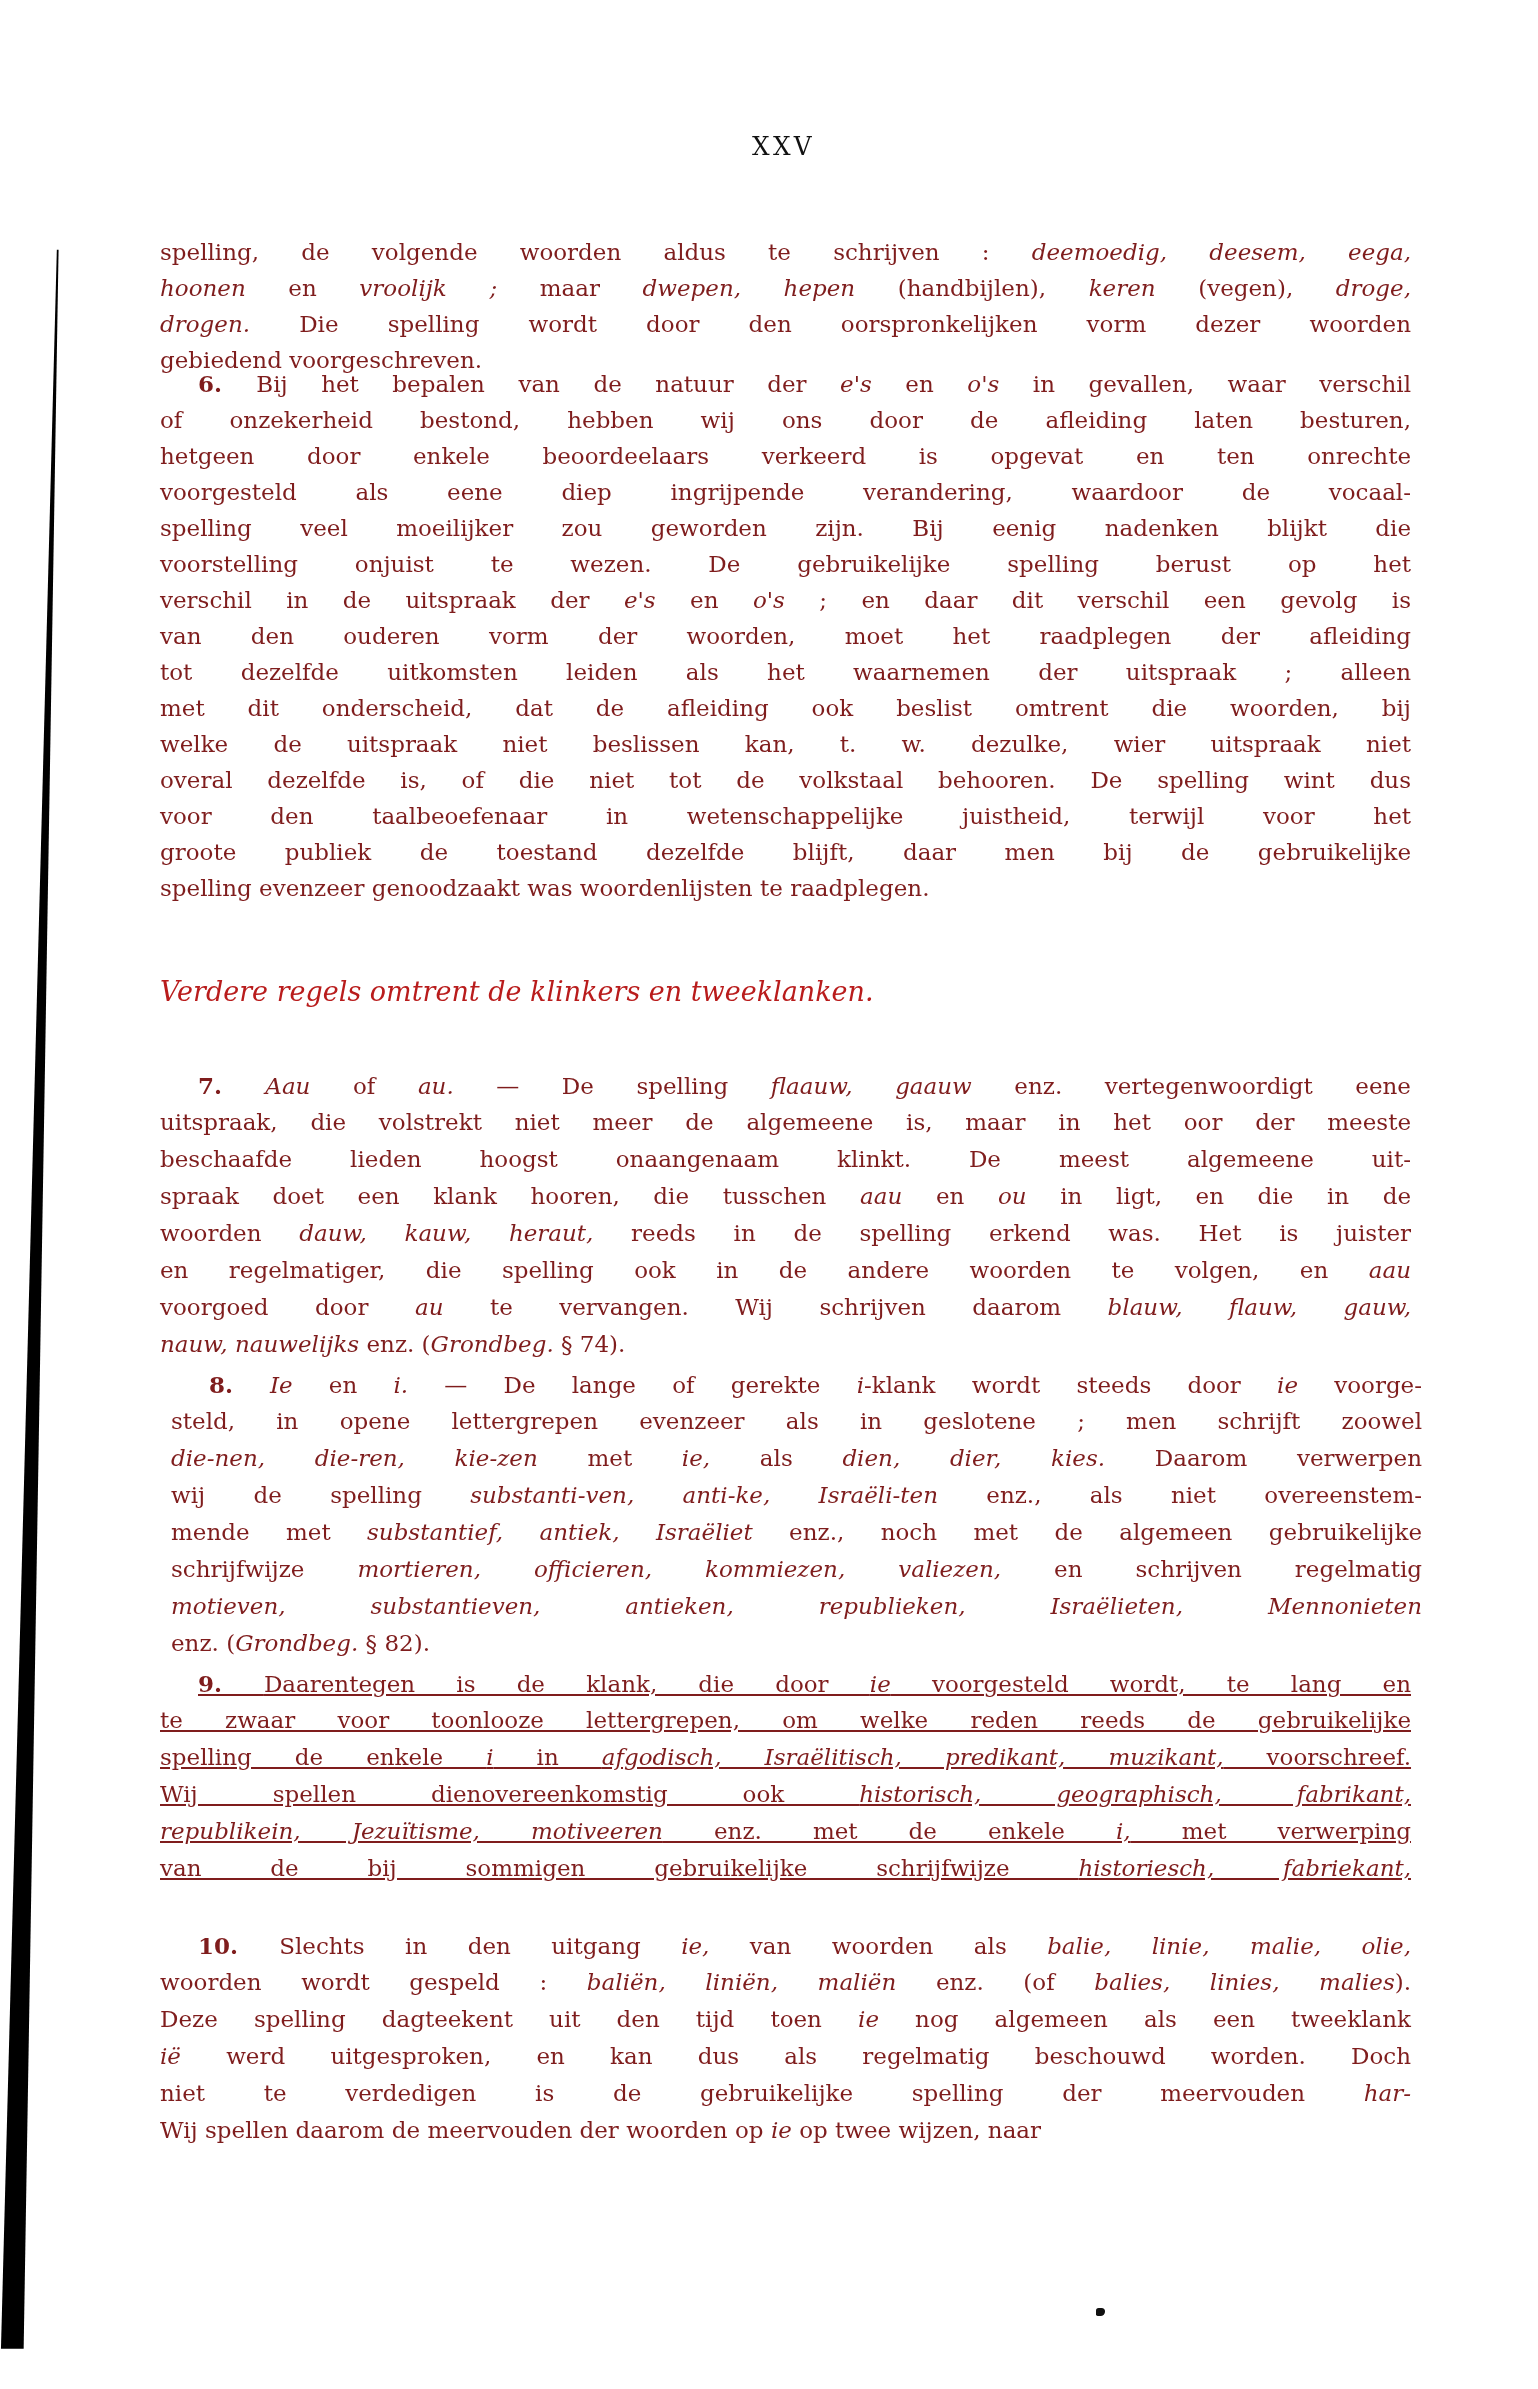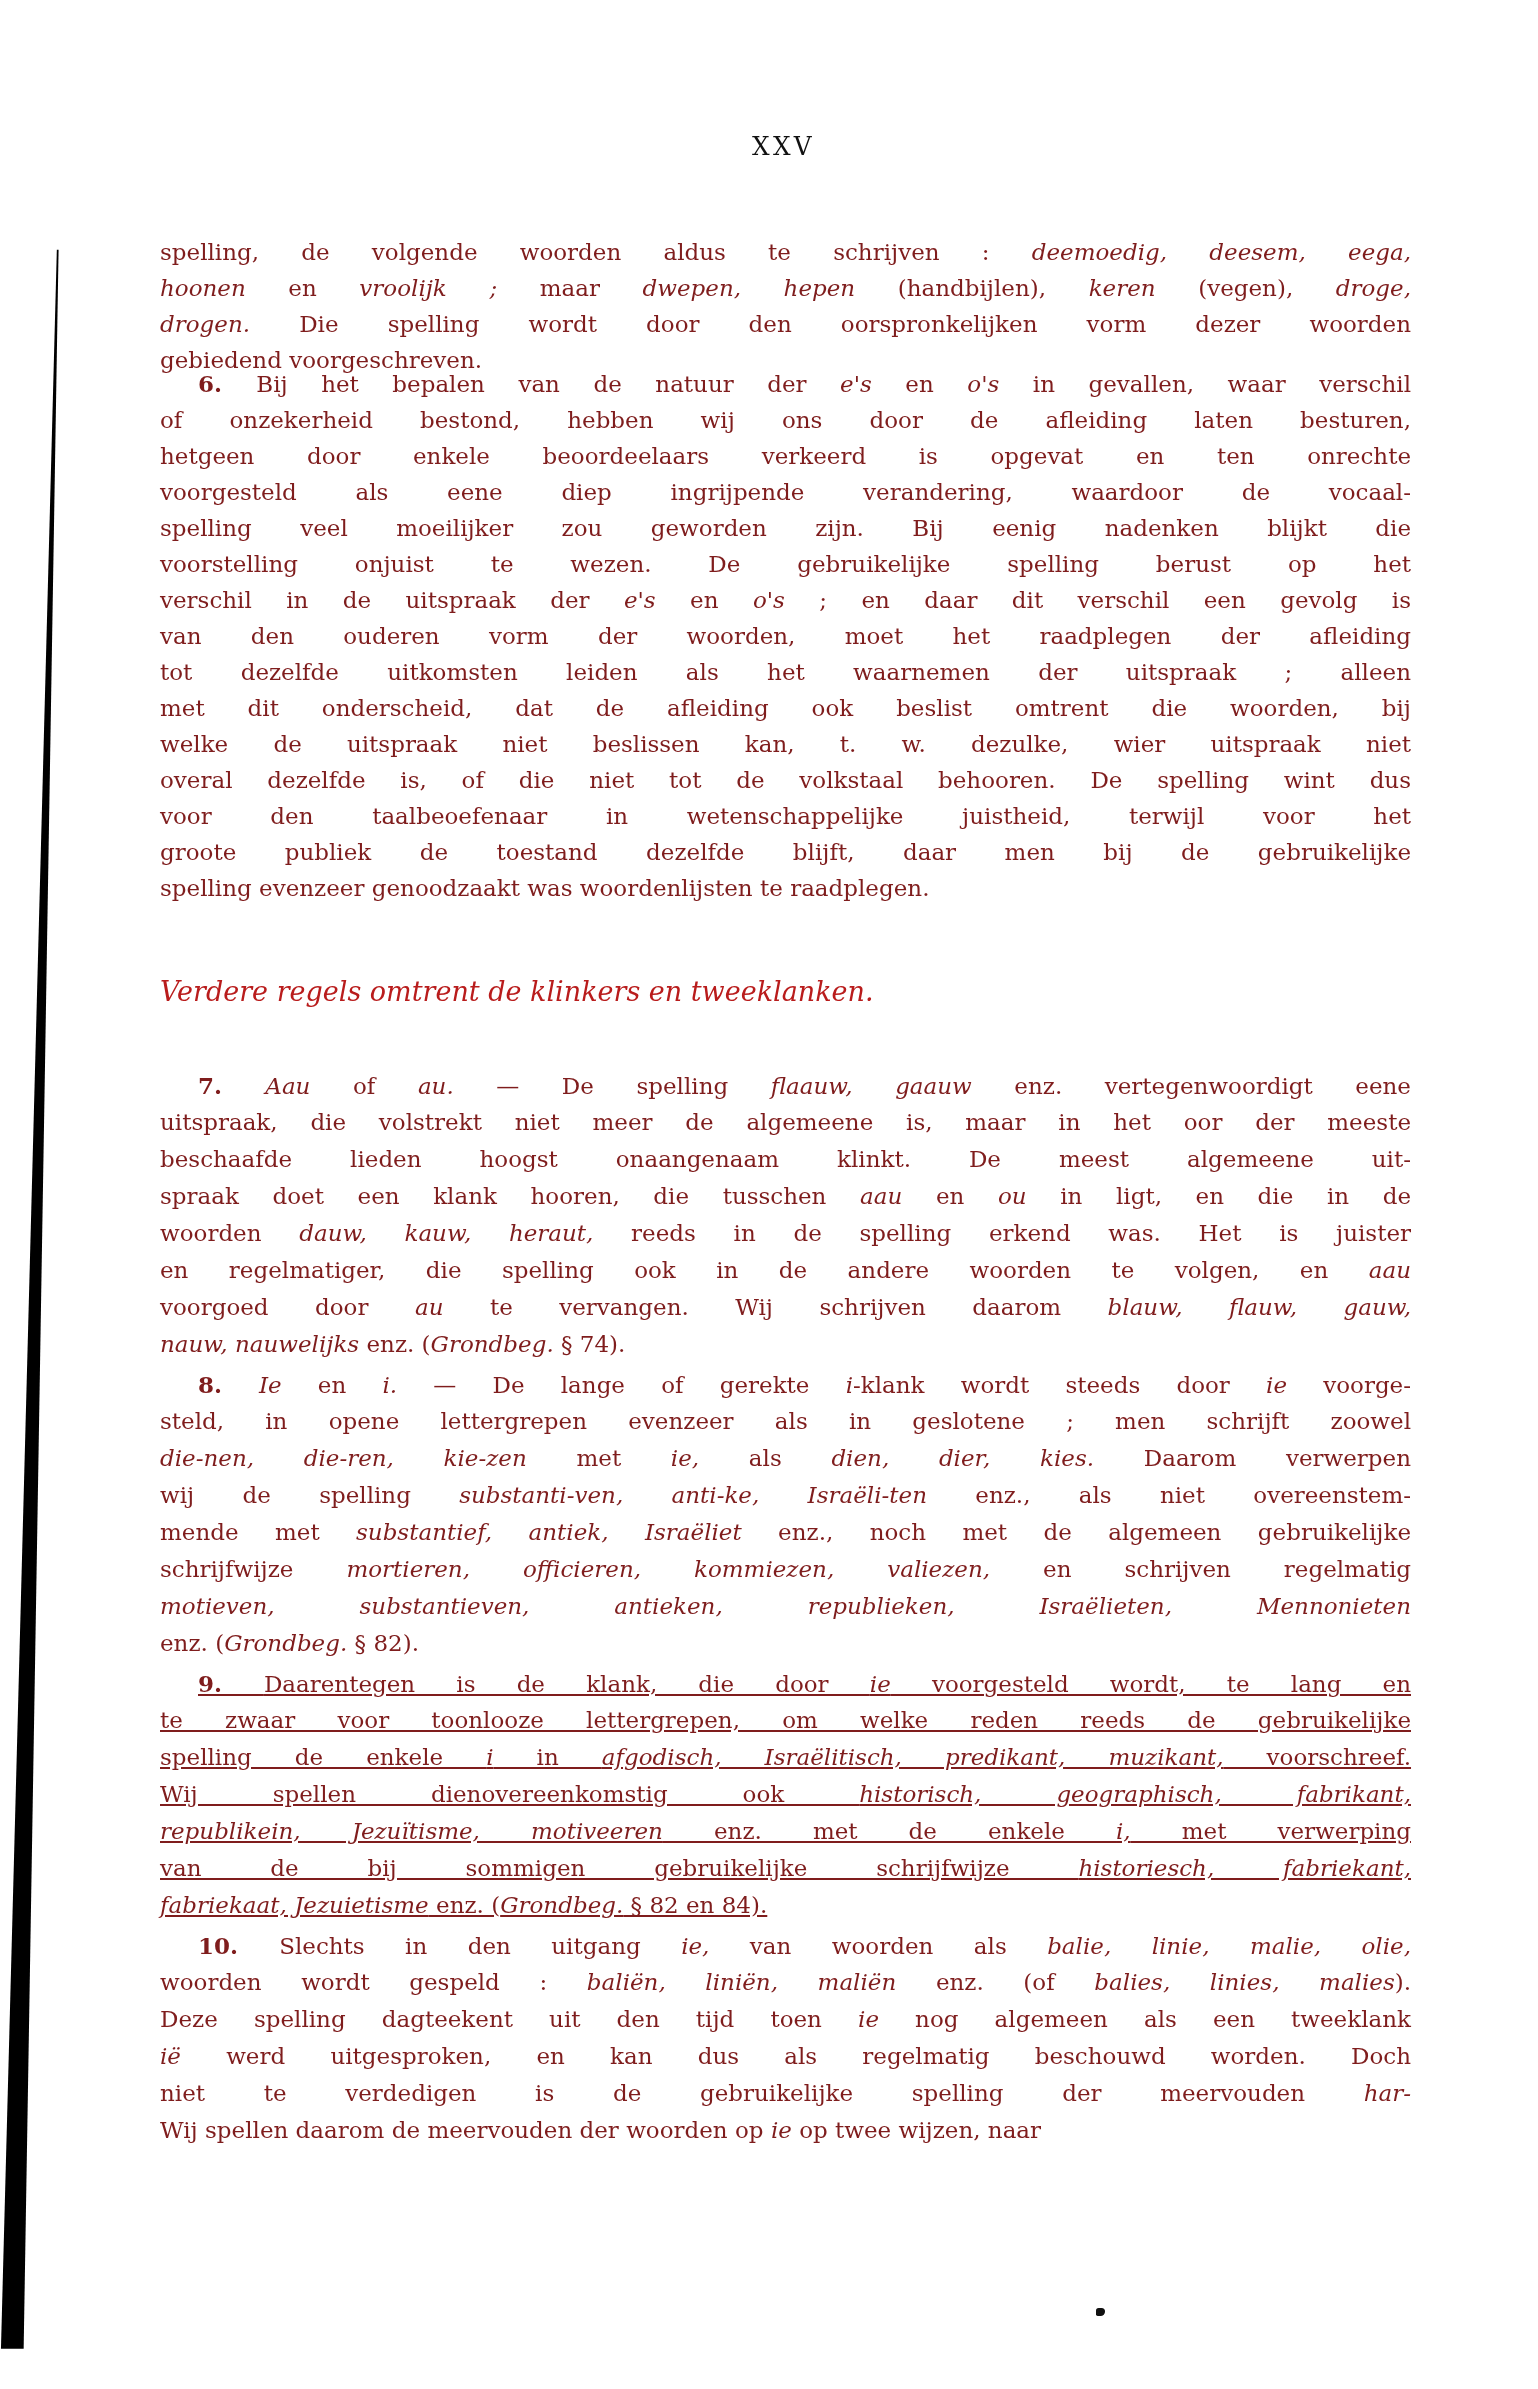--- a/index.html
+++ b/index.html
@@ -71,38 +71,37 @@
   <div class="block lower" style="top: 1067px;">
       <div class="line indent"><span class="num">7. </span><span class="i">Aau</span><span> of </span><span class="i">au.</span><span> — De spelling </span><span class="i">flaauw, gaauw</span><span> enz. vertegenwoordigt eene</span></div>
       <div class="line"><span>uitspraak, die volstrekt niet meer de algemeene is, maar in het oor der meeste</span></div>
       <div class="line"><span>beschaafde lieden hoogst onaangenaam klinkt. De meest algemeene uit-</span></div>
       <div class="line"><span>spraak doet een klank hooren, die tusschen </span><span class="i">aau</span><span> en </span><span class="i">ou</span><span> in ligt, en die in de</span></div>
       <div class="line"><span>woorden </span><span class="i">dauw, kauw, heraut,</span><span> reeds in de spelling erkend was. Het is juister</span></div>
       <div class="line"><span>en regelmatiger, die spelling ook in de andere woorden te volgen, en </span><span class="i">aau</span></div>
       <div class="line"><span>voorgoed door </span><span class="i">au</span><span> te vervangen. Wij schrijven daarom </span><span class="i">blauw, flauw, gauw,</span></div>
       <div class="line last"><span class="i">nauw, nauwelijks</span><span> enz. (</span><span class="i">Grondbeg.</span><span> § 74).</span></div>
     </div>
-  <div class="block lower" style="top: 1366px;">
+  <div class="block lower" style="top: 1366px; margin-left: 11px;">
       <div class="line indent"><span class="num">8. </span><span class="i">Ie</span><span> en </span><span class="i">i.</span><span> — De lange of gerekte </span><span class="i">i</span><span>-klank wordt steeds door </span><span class="i">ie</span><span> voorge-</span></div>
       <div class="line"><span>steld, in opene lettergrepen evenzeer als in geslotene ; men schrijft zoowel</span></div>
       <div class="line"><span class="i">die-nen, die-ren, kie-zen</span><span> met </span><span class="i">ie,</span><span> als </span><span class="i">dien, dier, kies.</span><span> Daarom verwerpen</span></div>
       <div class="line"><span>wij de spelling </span><span class="i">substanti-ven, anti-ke, Israëli-ten</span><span> enz., als niet overeenstem-</span></div>
       <div class="line"><span>mende met </span><span class="i">substantief, antiek, Israëliet</span><span> enz., noch met de algemeen gebruikelijke</span></div>
       <div class="line"><span>schrijfwijze </span><span class="i">mortieren, officieren, kommiezen, valiezen,</span><span> en schrijven regelmatig</span></div>
       <div class="line"><span class="i">motieven, substantieven, antieken, republieken, Israëlieten, Mennonieten</span></div>
       <div class="line last"><span>enz. (</span><span class="i">Grondbeg.</span><span> § 82).</span></div>
     </div>
   <div class="block lower" style="top: 1665px; text-decoration: underline;">
       <div class="line indent"><span class="num">9. </span><span>Daarentegen is de klank, die door </span><span class="i">ie</span><span> voorgesteld wordt, te lang en</span></div>
       <div class="line"><span>te zwaar voor toonlooze lettergrepen, om welke reden reeds de gebruikelijke</span></div>
       <div class="line"><span>spelling de enkele </span><span class="i">i</span><span> in </span><span class="i">afgodisch, Israëlitisch, predikant, muzikant,</span><span> voorschreef.</span></div>
       <div class="line"><span>Wij spellen dienovereenkomstig ook </span><span class="i">historisch, geographisch, fabrikant,</span></div>
       <div class="line"><span class="i">republikein, Jezuïtisme, motiveeren</span><span> enz. met de enkele </span><span class="i">i,</span><span> met verwerping</span></div>
       <div class="line"><span>van de bij sommigen gebruikelijke schrijfwijze </span><span class="i">historiesch, fabriekant,</span></div>
-      <div class="line last"><span class="i">fabriekaat, Jezuietisme</span><span> enz. (</span><span class="i">Grondbeg.</span><span> § 82 en 84).</span></div>
     </div>
   <div class="block lower" style="top: 1927px;">
       <div class="line indent"><span class="num">10. </span><span>Slechts in den uitgang </span><span class="i">ie,</span><span> van woorden als </span><span class="i">balie, linie, malie, olie,</span></div>
       <div class="line"><span>woorden wordt gespeld : </span><span class="i">baliën, liniën, maliën</span><span> enz. (of </span><span class="i">balies, linies, malies</span><span>).</span></div>
       <div class="line"><span>Deze spelling dagteekent uit den tijd toen </span><span class="i">ie</span><span> nog algemeen als een tweeklank</span></div>
       <div class="line"><span class="i">ië</span><span> werd uitgesproken, en kan dus als regelmatig beschouwd worden. Doch</span></div>
       <div class="line"><span>niet te verdedigen is de gebruikelijke spelling der meervouden </span><span class="i">har-</span></div>
       <div class="line last"><span>Wij spellen daarom de meervouden der woorden op </span><span class="i">ie</span><span> op twee wijzen, naar</span></div>
     </div>
 

